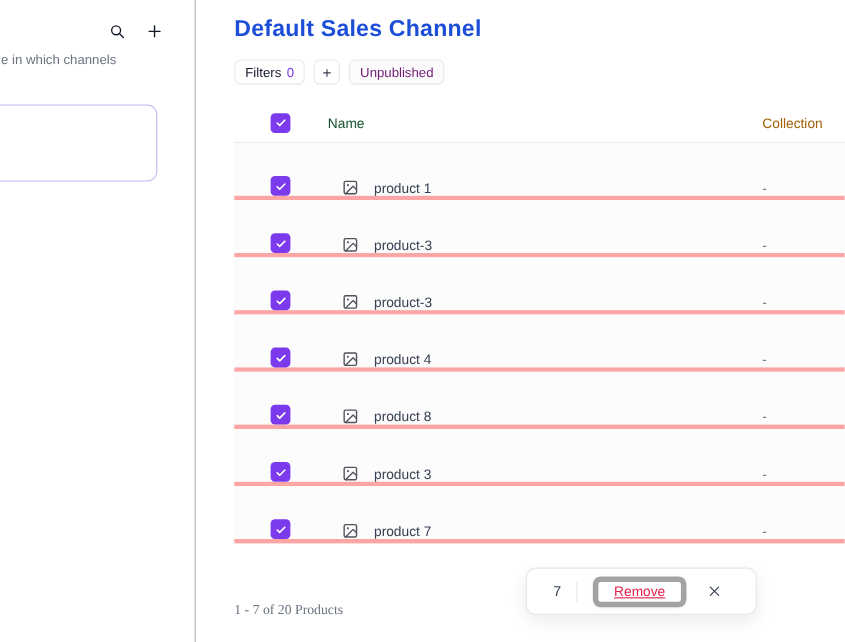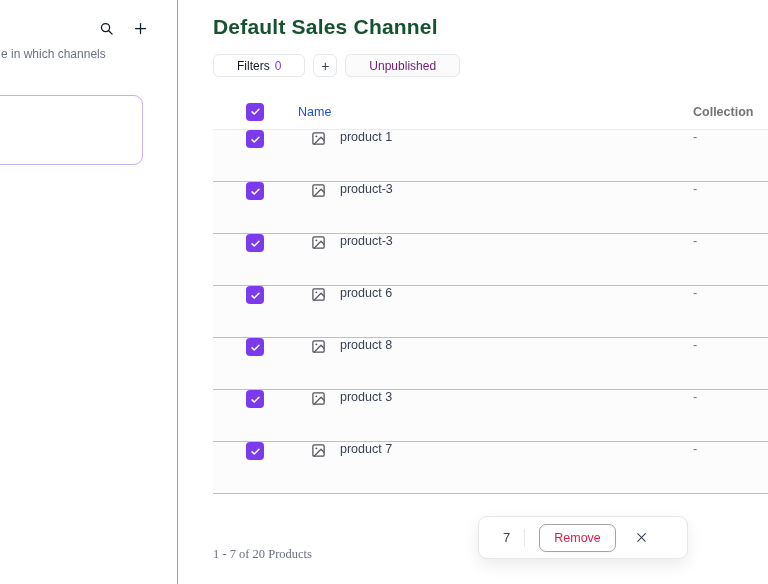--- a/index.html
+++ b/index.html
@@ -31,51 +31,51 @@
   }
   .channel-box {
     position: absolute; left: -26px; top: 95px; width: 169px; height: 70px;
     border: 1px solid #c7b2f1; border-radius: 9px; background: #ffffff;
   }
 
   
   .main { position: absolute; left: 178px; top: 0; right: 0; bottom: 0; background: #ffffff; }
   .page-title {
     position: absolute; left: 35px; top: 15px;
-    font-size: 21px; font-weight: 700; color: #14532d; letter-spacing: 0.2px;
+    font-size: 21px; font-weight: 700; color: #1d4ed8; letter-spacing: 0.2px;
   }
   .chips { position: absolute; left: 35px; top: 54px; display: flex; align-items: center; gap: 8px; }
   .chip {
     display: inline-flex; align-items: center; gap: 5px;
-    height: 23px; padding: 0 23px;
+    height: 23px; padding: 0 9px;
     background: #ffffff; border: 1px solid #e5e7eb; border-radius: 6px;
     font-size: 12px; color: #111827; cursor: pointer;
     font-family: "Liberation Sans", sans-serif;
   }
   .chip .count { color: #7c3aed; font-weight: 500; }
   .chip.plus { width: 24px; padding: 0; justify-content: center; color: #374151; font-size: 14px; }
   .chip.muted { color: #701a75; background: #fbfbfc; }
 
   
   .table { position: absolute; left: 35px; right: 0; top: 94px; }
   .thead {
     position: relative; height: 36px; display: flex; align-items: center;
     border-bottom: 1px solid #e9ecef;
   }
   .trow {
-    position: relative; height: 52px; display: flex; align-items: flex-start;
-    border-bottom: 1px solid #fca5a5; background: #fcfcfd; cursor: pointer;
+    position: relative; height: 52px; display: flex; align-items: flex-end;
+    border-bottom: 4px solid #fca5a5; background: #fcfcfd; cursor: pointer;
   }
   .cb {
     width: 18px; height: 18px; margin-left: 33px; flex: 0 0 auto;
     background: #7c3aed; border-radius: 4px;
     display: flex; align-items: center; justify-content: center; cursor: pointer;
   }
-  .col-name-header { margin-left: 34px; font-size: 12.5px; color: #1d4ed8; }
-  .col-collection { position: absolute; left: 480px; font-size: 12.5px; color: #737373; font-weight: bold; }
+  .col-name-header { margin-left: 34px; font-size: 12.5px; color: #14532d; }
+  .col-collection { position: absolute; left: 480px; font-size: 12.5px; color: #a16207; }
   .thumb {
     margin-left: 46px; width: 16px; height: 16px; flex: 0 0 auto;
     display: flex; align-items: center; justify-content: center; color: #52525b;
   }
   .prod-name { margin-left: 14px; font-size: 12.5px; color: #374151; }
   .coll-val { position: absolute; left: 480px; font-size: 12.5px; color: #6b7280; }
 
   
   .footer-text {
     position: absolute; left: 35px; top: 547px;
@@ -86,24 +86,25 @@
   .action-bar {
     position: absolute; left: 300px; top: 516px; width: 210px; height: 43px;
     background: #ffffff; border: 1px solid #e5e7eb; border-radius: 9px;
     box-shadow: 0 6px 16px rgba(0,0,0,0.08);
     display: flex; align-items: center; padding: 0 14px;
   }
   .action-count { font-size: 13px; color: #374151; margin-left: 10px; }
   .action-divider { width: 1px; height: 18px; background: #e5e7eb; margin: 0 14px; }
   .remove-btn {
     height: 28px; padding: 0 14px;
-    background: #ffffff; border: 1px solid #a3a3a3; border-radius: 7px;
+    background: #ffffff; border: 5px solid #a3a3a3; border-radius: 7px;
     color: #e11d48; font-size: 12.5px; font-weight: 500; cursor: pointer;
     box-shadow: 0 1px 2px rgba(0,0,0,0.04);
     font-family: "Liberation Sans", sans-serif;
+    text-decoration: underline;
   }
   .close-btn {
     margin-left: 16px; width: 20px; height: 20px;
     display: flex; align-items: center; justify-content: center;
     cursor: pointer; color: #374151;
   }
 </style>
 </head>
 <body>
 
@@ -206,21 +207,21 @@
               <path d="M3 8.5l3.2 3.2L13 4.8"></path>
             </svg>
           </span>
         <span class="thumb">
             <svg width="15" height="15" viewBox="0 0 24 24" fill="none" stroke="currentColor" stroke-width="2" stroke-linecap="round" stroke-linejoin="round">
               <rect x="3" y="3" width="18" height="18" rx="2"></rect>
               <circle cx="8.5" cy="8.5" r="1.5" fill="currentColor" stroke="none"></circle>
               <path d="M21 15l-5-5L5 21"></path>
             </svg>
           </span>
-        <span class="prod-name">product 6</span>
+        <span class="prod-name">product 4</span>
         <span class="coll-val">-</span>
       </div>
       <div class="trow">
         <span class="cb">
             <svg width="11" height="11" viewBox="0 0 16 16" fill="none" stroke="#ffffff" stroke-width="2.2" stroke-linecap="round" stroke-linejoin="round">
               <path d="M3 8.5l3.2 3.2L13 4.8"></path>
             </svg>
           </span>
         <span class="thumb">
             <svg width="15" height="15" viewBox="0 0 24 24" fill="none" stroke="currentColor" stroke-width="2" stroke-linecap="round" stroke-linejoin="round">

